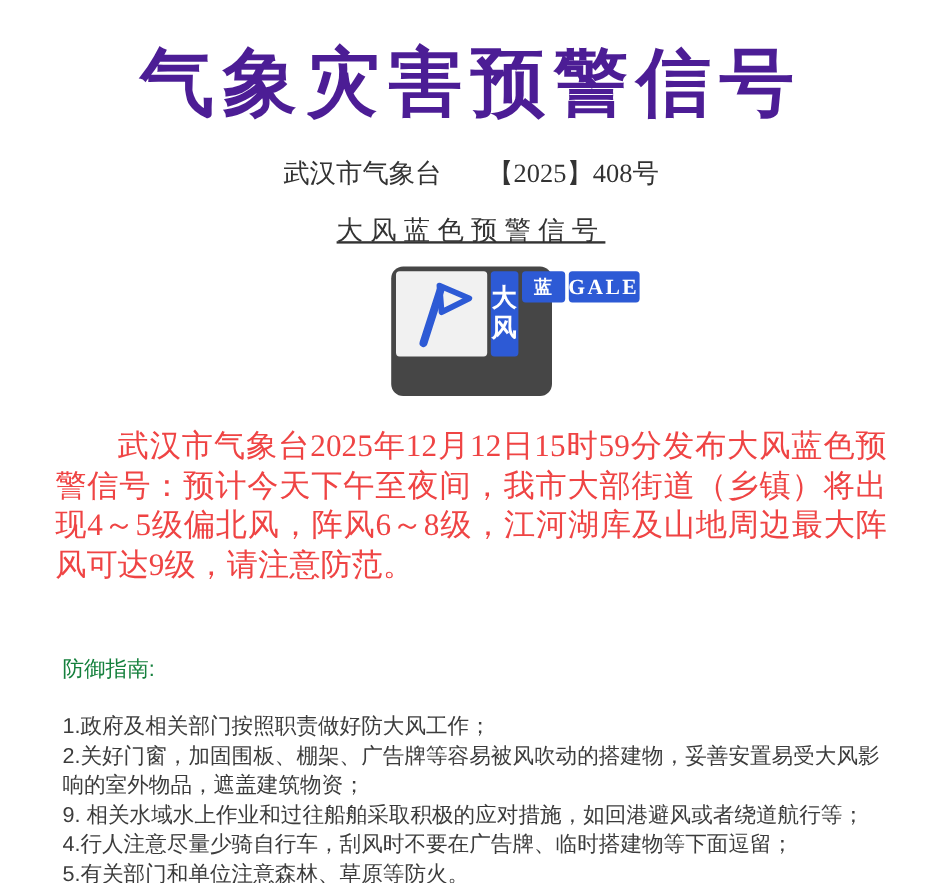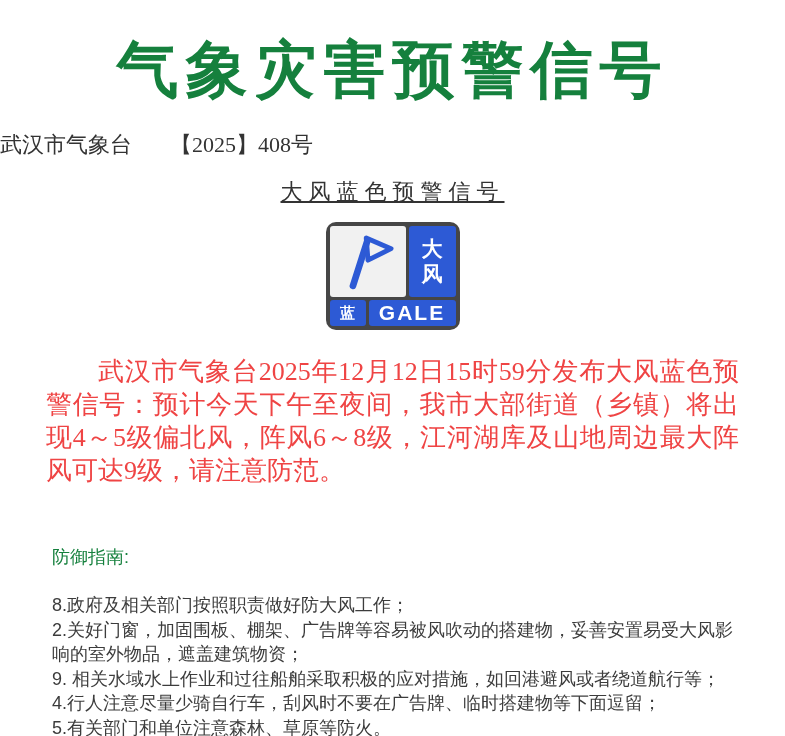--- a/index.html
+++ b/index.html
@@ -21,26 +21,26 @@
   }
   .title {
     margin: 0;
     padding-top: 30px;
     text-align: center;
     font-family: "Liberation Serif", "DejaVu Serif", serif;
     font-weight: bold;
     font-size: 62px;
     line-height: 80px;
     letter-spacing: 7px;
-    color: #15803d;
+    color: #4c1d95;
     white-space: nowrap;
   }
   .meta-line {
     margin-top: 22px;
-    text-align: left;
+    text-align: center;
     font-family: "Liberation Serif", "DejaVu Serif", serif;
     font-size: 22px;
     line-height: 26px;
     color: #333333;
   }
   .meta-line .doc-no { margin-left: 38px; }
   .signal-line {
     margin-top: 21px;
     text-align: center;
     font-family: "Liberation Serif", "DejaVu Serif", serif;
@@ -53,39 +53,39 @@
   
   .badge {
     width: 134px;
     height: 108px;
     margin: 17px auto 0;
     background: #464646;
     border-radius: 10px;
     box-sizing: border-box;
     padding: 4px;
     display: flex;
-    flex-direction: column;
+    flex-direction: row;
     gap: 3px;
   }
   .badge .row1 { height: 71px; display: flex; gap: 3px; }
   .badge .row2 { height: 26px; display: flex; gap: 3px; }
   .badge .cell { border-radius: 3px; display: flex; align-items: center; justify-content: center; }
   .badge .flag-cell { width: 76px; background: #f1f1f1; }
   .badge .blue { background: #2d5ad5; color: #ffffff; }
   .badge .cn-cell { flex: 1; }
   .badge .cn-stack {
     width: 1.1em;
     font-size: 21px;
     font-weight: bold;
     line-height: 1.18;
     word-break: break-all;
     text-align: center;
   }
   .badge .lan-cell { width: 36px; font-size: 15px; font-weight: bold; }
-  .badge .gale-cell { flex: 1; font-size: 21px; font-weight: bold; letter-spacing: 2px; }
+  .badge .gale-cell { flex: 1; font-size: 18px; font-weight: bold; letter-spacing: 2px; font-family: Liberation Serif, serif; }
   
   .announce {
     margin: 25px 46px 0 46px;
     font-family: "Liberation Serif", "DejaVu Serif", serif;
     font-size: 26px;
     line-height: 33px;
     color: #ef4444;
     text-align: justify;
     text-indent: 2em;
   }
@@ -132,20 +132,20 @@
       <div class="cell blue lan-cell">蓝</div>
       <div class="cell blue gale-cell">GALE</div>
     </div>
   </div>
 
   <p class="announce">武汉市气象台2025年12月12日15时59分发布大风蓝色预警信号：预计今天下午至夜间，我市大部街道（乡镇）将出现4～5级偏北风，阵风6～8级，江河湖库及山地周边最大阵风可达9级，请注意防范。</p>
 
   <div class="guide-heading">防御指南:</div>
 
   <div class="guide-list">
-    <div class="guide-item">8.政府及相关部门按照职责做好防大风工作；</div>
+    <div class="guide-item">1.政府及相关部门按照职责做好防大风工作；</div>
     <div class="guide-item">2.关好门窗，加固围板、棚架、广告牌等容易被风吹动的搭建物，妥善安置易受大风影响的室外物品，遮盖建筑物资；</div>
     <div class="guide-item">9. 相关水域水上作业和过往船舶采取积极的应对措施，如回港避风或者绕道航行等；</div>
     <div class="guide-item">4.行人注意尽量少骑自行车，刮风时不要在广告牌、临时搭建物等下面逗留；</div>
     <div class="guide-item">5.有关部门和单位注意森林、草原等防火。</div>
   </div>
 
 </div>
 
 </body></html>

